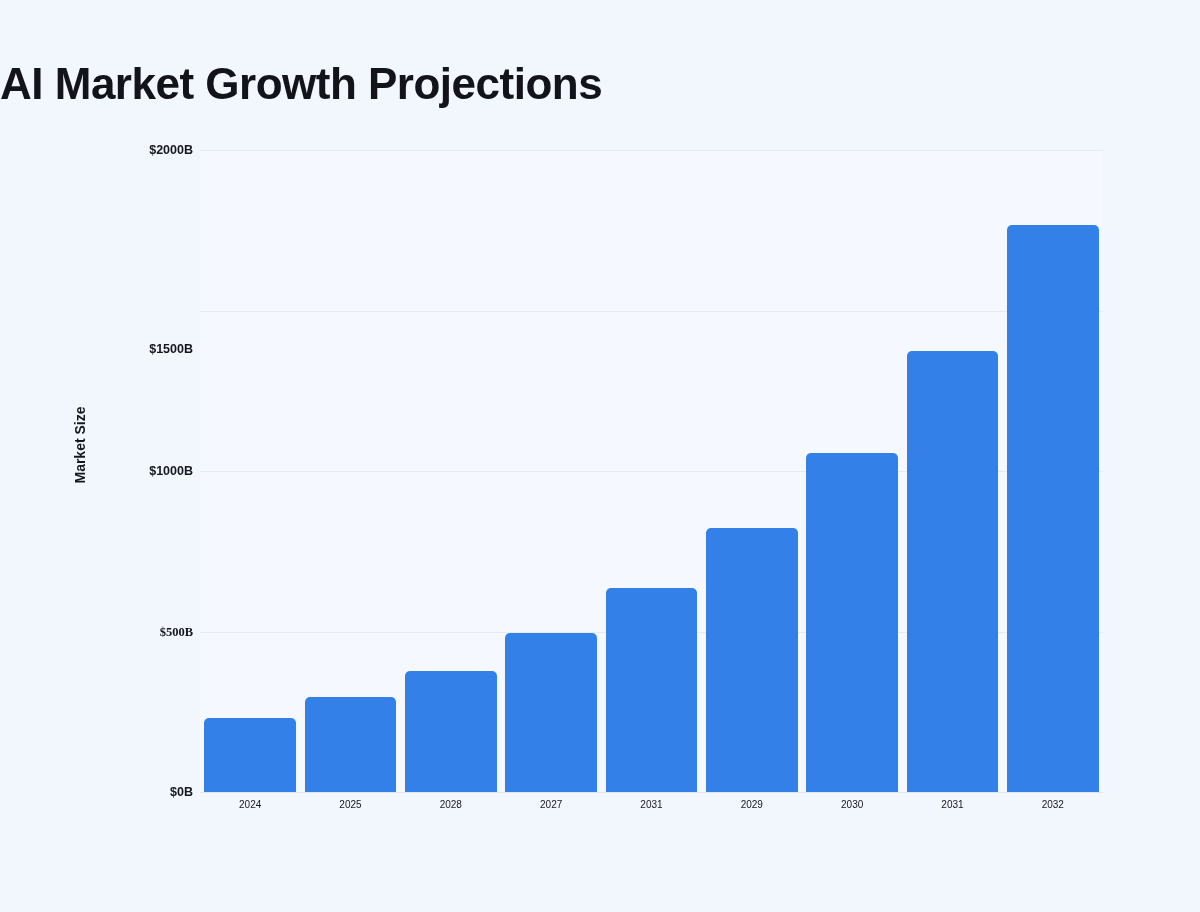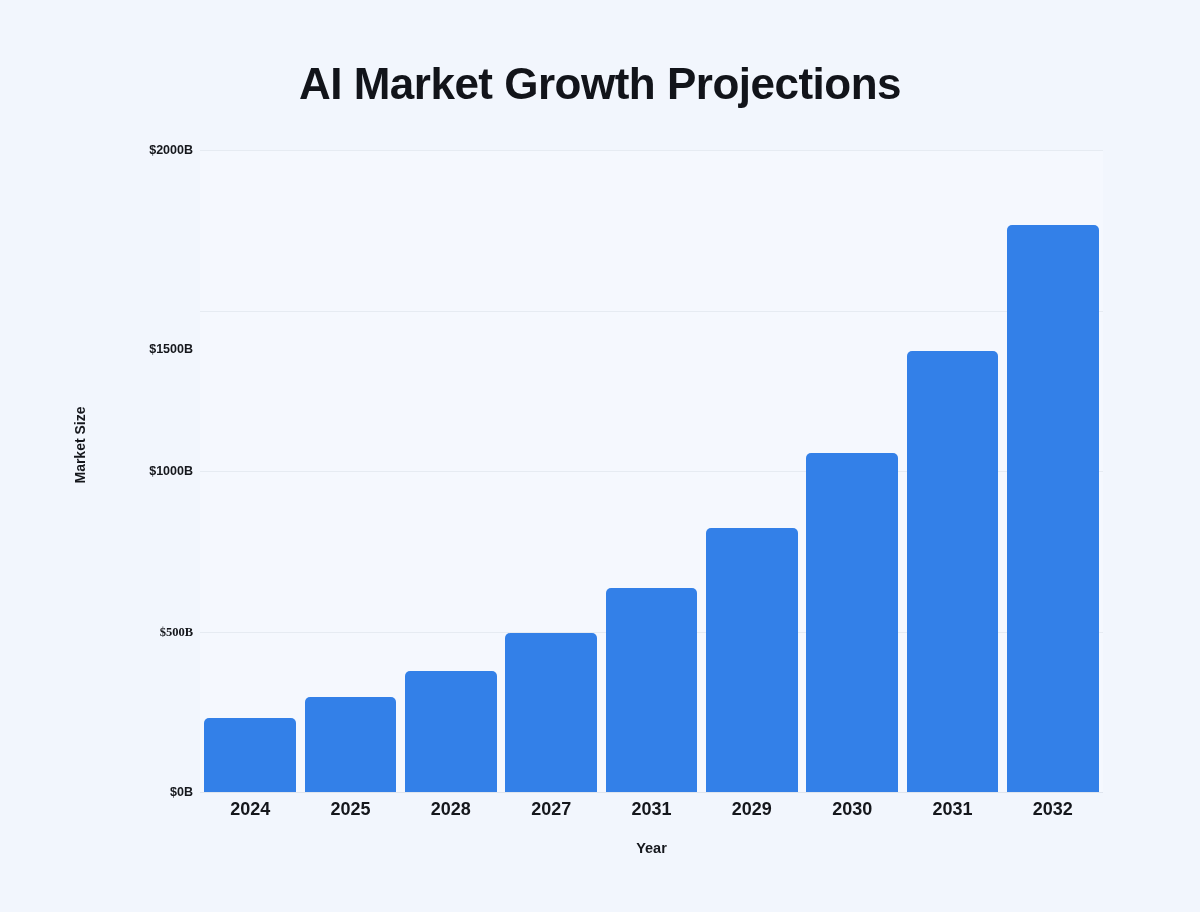--- a/index.html
+++ b/index.html
@@ -16,21 +16,21 @@
   #chart-root {
     position: relative;
     width: 1200px;
     height: 912px;
   }
   #chart-title {
     position: absolute;
     left: 0;
     top: 62px;
     width: 1200px;
-    text-align: center;
+    text-align: left;
     font-size: 44px;
     font-weight: bold;
     color: #12141a;
     letter-spacing: -0.5px;
     line-height: 1;
     white-space: nowrap;
   }
   
   #plot-area {
     position: absolute;
@@ -70,22 +70,22 @@
     font-weight: bold;
     color: #15171c;
     white-space: nowrap;
     transform: translateY(-50%);
     line-height: 1;
   }
   .xtick {
     position: absolute;
     top: 800px;
     text-align: center;
-    font-size: 18px;
-    font-weight: bold;
+    font-size: 10px;
+    font-weight: normal;
     color: #15171c;
     white-space: nowrap;
     line-height: 1;
   }
   #ylabel {
     position: absolute;
     left: 0px;
     top: 445px;
     width: 160px;
     text-align: center;
@@ -152,15 +152,14 @@
       <div class="xtick" style="left: 501px; width: 100.333px;">2027</div>
       <div class="xtick" style="left: 601.333px; width: 100.333px;">2031</div>
       <div class="xtick" style="left: 701.667px; width: 100.333px;">2029</div>
       <div class="xtick" style="left: 802px; width: 100.333px;">2030</div>
       <div class="xtick" style="left: 902.333px; width: 100.333px;">2031</div>
       <div class="xtick" style="left: 1002.67px; width: 100.333px;">2032</div>
     </div>
 
   <div id="ylabel">Market Size</div>
 
-  <div id="xlabel">Year</div>
 
 </div>
 
 </body></html>

